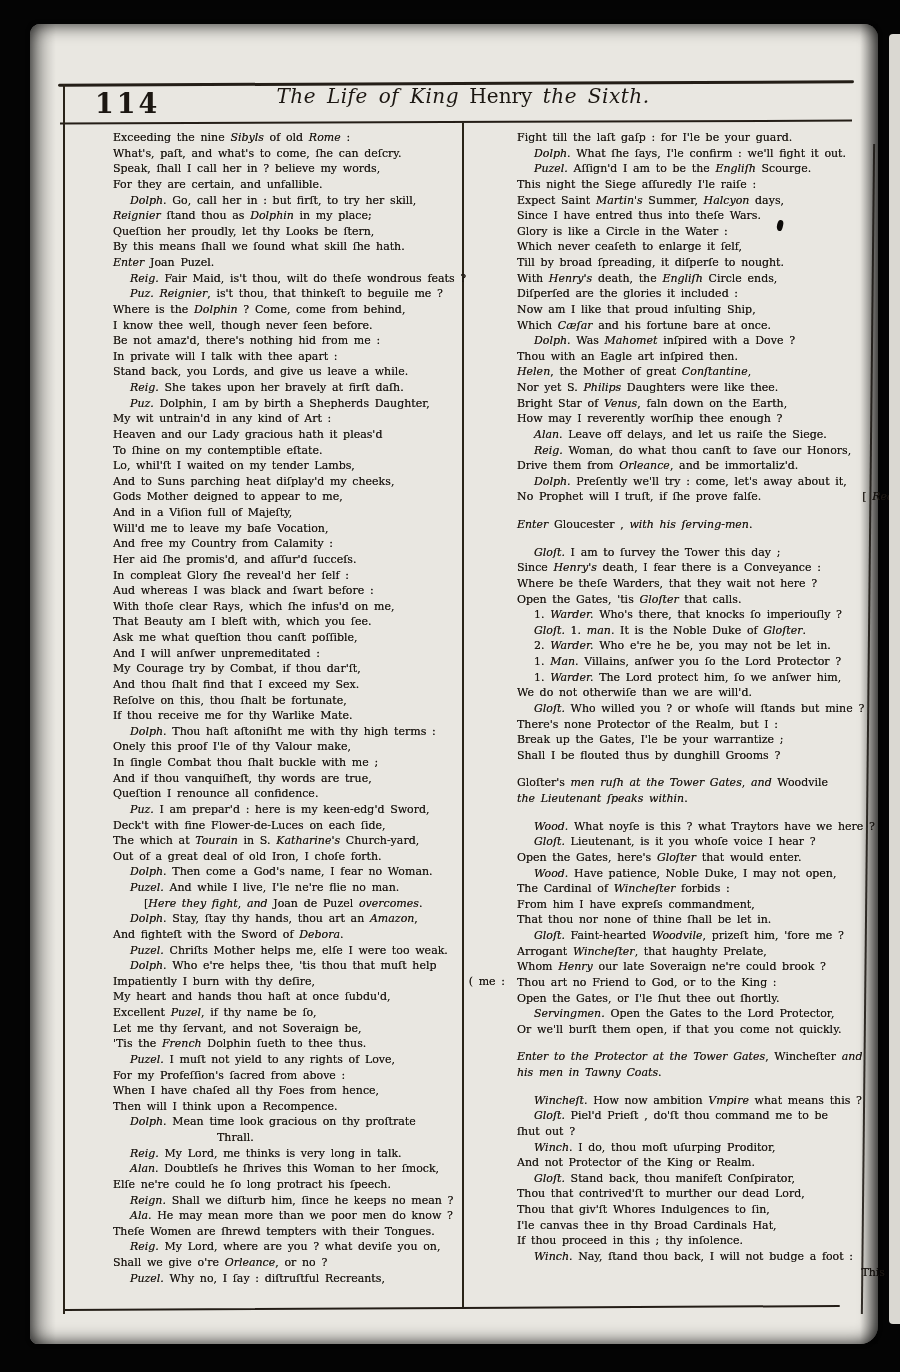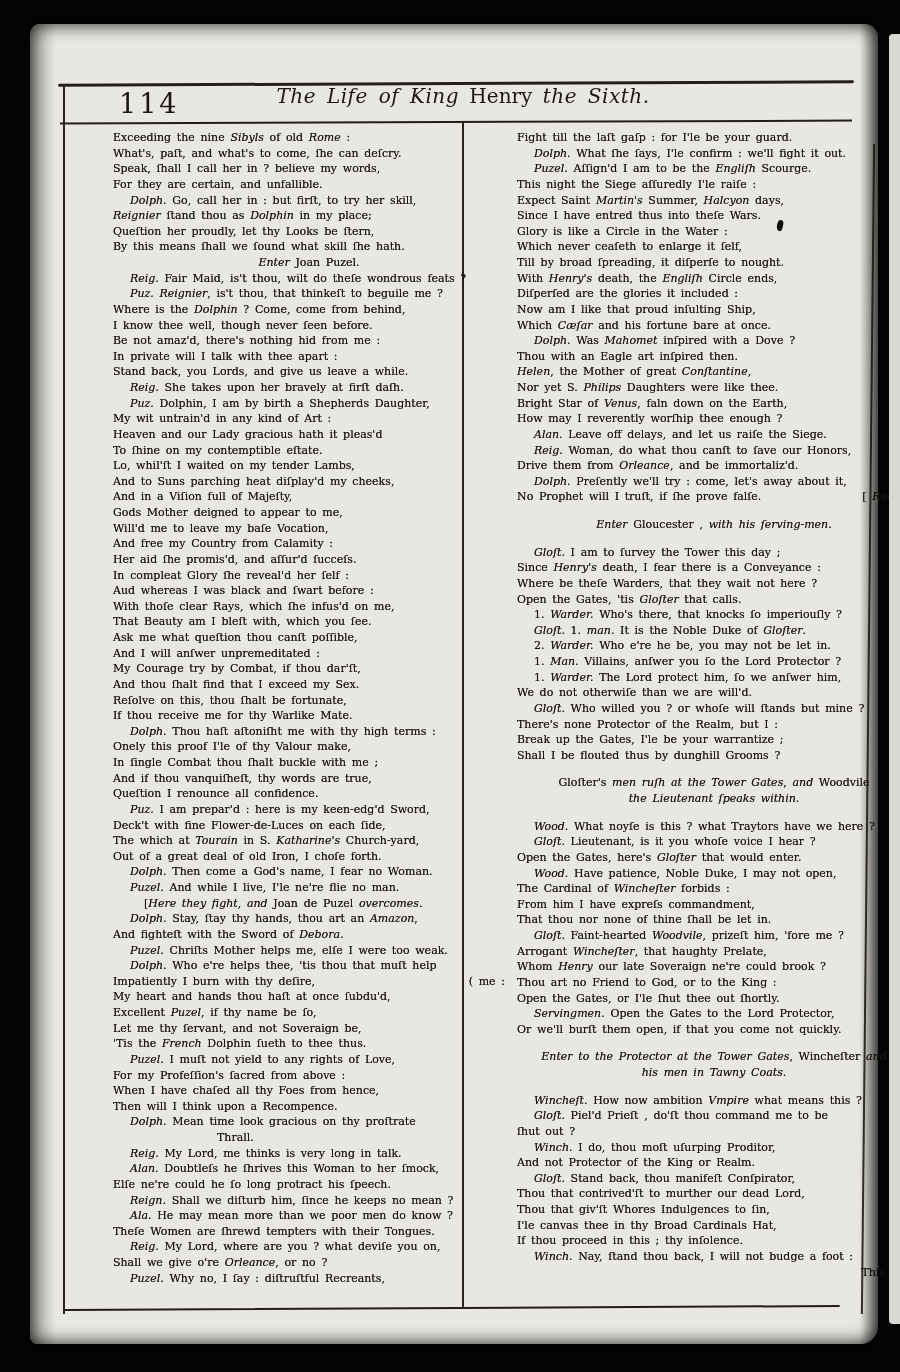--- a/index.html
+++ b/index.html
@@ -20,32 +20,32 @@
   .rule-top{left:28px;top:58px;width:796px;height:3px;border-radius:2px;
         transform:rotate(-.25deg);}
   .rule-head{left:30px;top:97px;width:792px;height:2px;transform:rotate(-.2deg);}
   .rule-bottom{left:34px;top:1283px;width:776px;height:2px;transform:rotate(-.3deg);border-radius:2px;}
   .frame-left{position:absolute;left:33px;top:60px;width:2px;height:1230px;background:#2a2319;}
   .frame-right{position:absolute;left:837px;top:120px;width:2px;height:1170px;background:#35302a;
         transform:rotate(.6deg);}
   .col-rule{position:absolute;left:432px;top:99px;width:2px;height:1184px;background:#2a2418;}
   
   .header{position:absolute;left:33px;top:60px;width:800px;height:38px;}
-  .pagenum{position:absolute;left:32px;top:4px;font-size:27px;letter-spacing:3px;font-weight:normal;margin-left:24px;}
+  .pagenum{position:absolute;left:32px;top:4px;font-size:27px;letter-spacing:3px;font-weight:bold;}
   .title{position:absolute;left:0;right:0;top:0;text-align:center;font-size:20px;
         word-spacing:4px;}
   .title i{letter-spacing:.5px;}
   
   .col{position:absolute;top:106px;font-size:11px;line-height:15.62px;word-spacing:2.2px;
        text-shadow:0 0 .5px rgba(28,23,18,.75);margin-left:47px;}
   .col-left{left:36px;width:392px;}
   .col-right{left:440px;width:394px;}
   .line{min-height:15.62px;white-space:nowrap;}
   .line.i{padding-left:17px;}
-  .line.c{text-align:center;white-space:nowrap;}
+  .line.c{text-align:left;white-space:nowrap;}
   .line.sd{padding-left:31px;}
   .line.t{padding-left:104px;}
   .line.b{height:12px;min-height:12px;}
   .line.cw{text-align:right;padding-right:26px;}
   .line.fill{display:flex;}
   .line .fr{margin-left:auto;}
   .ink-blot{position:absolute;left:747px;top:196px;width:6px;height:11px;background:#0d0b09;
         border-radius:60% 60% 50% 70%;transform:rotate(14deg);}
   i{font-style:italic;}
 </style>
@@ -81,22 +81,22 @@
         <div class="line p">Be not amaz'd, there's nothing hid from me :</div>
         <div class="line p">In private will I talk with thee apart :</div>
         <div class="line p">Stand back, you Lords, and give us leave a while.</div>
         <div class="line i"><i>Reig.</i> She takes upon her bravely at firſt daſh.</div>
         <div class="line i"><i>Puz.</i> Dolphin, I am by birth a Shepherds Daughter,</div>
         <div class="line p">My wit untrain'd in any kind of Art :</div>
         <div class="line p">Heaven and our Lady gracious hath it pleas'd</div>
         <div class="line p">To ſhine on my contemptible eſtate.</div>
         <div class="line p">Lo, whil'ſt I waited on my tender Lambs,</div>
         <div class="line p">And to Suns parching heat diſplay'd my cheeks,</div>
+        <div class="line p">Gods Mother deigned to appear to me,</div>
         <div class="line p">And in a Viſion full of Majeſty,</div>
-        <div class="line p">Gods Mother deigned to appear to me,</div>
         <div class="line p">Will'd me to leave my baſe Vocation,</div>
         <div class="line p">And free my Country from Calamity :</div>
         <div class="line p">Her aid ſhe promis'd, and aſſur'd ſucceſs.</div>
         <div class="line p">In compleat Glory ſhe reveal'd her ſelf :</div>
         <div class="line p">Aud whereas I was black and ſwart before :</div>
         <div class="line p">With thoſe clear Rays, which ſhe infus'd on me,</div>
         <div class="line p">That Beauty am I bleſt with, which you ſee.</div>
         <div class="line p">Ask me what queſtion thou canſt poſſible,</div>
         <div class="line p">And I will anſwer unpremeditated :</div>
         <div class="line p">My Courage try by Combat, if thou dar'ſt,</div>

